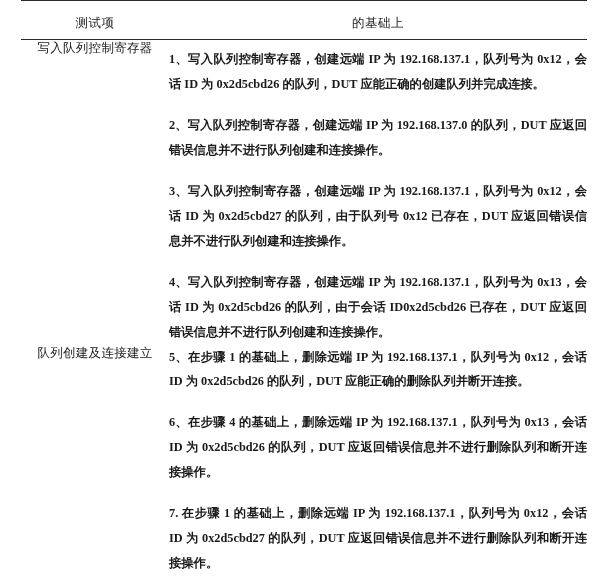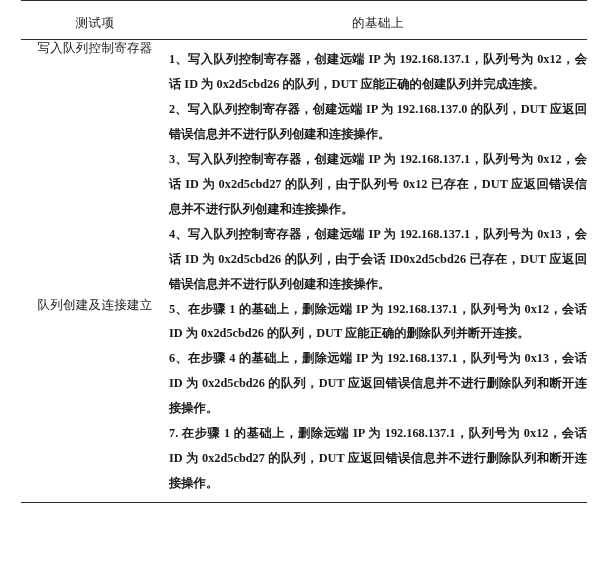--- a/index.html
+++ b/index.html
@@ -56,21 +56,21 @@
   }
   .step {
     font-size: 12.3px;
     line-height: 2.03;
     text-align: justify;
     text-justify: inter-ideograph;
     padding: 0;
     margin: 0;
   }
   .step + .step {
-    margin-top: 0px;
+    margin-top: 16px;
   }
   .steps-cell .pad-top { height: 7px; }
   .steps-cell .pad-bot { height: 6px; }
   .bottom-rule td {
     border-top: 1.1px solid #2b2b2b;
   }
 </style>
 </head>
 <body>
 

